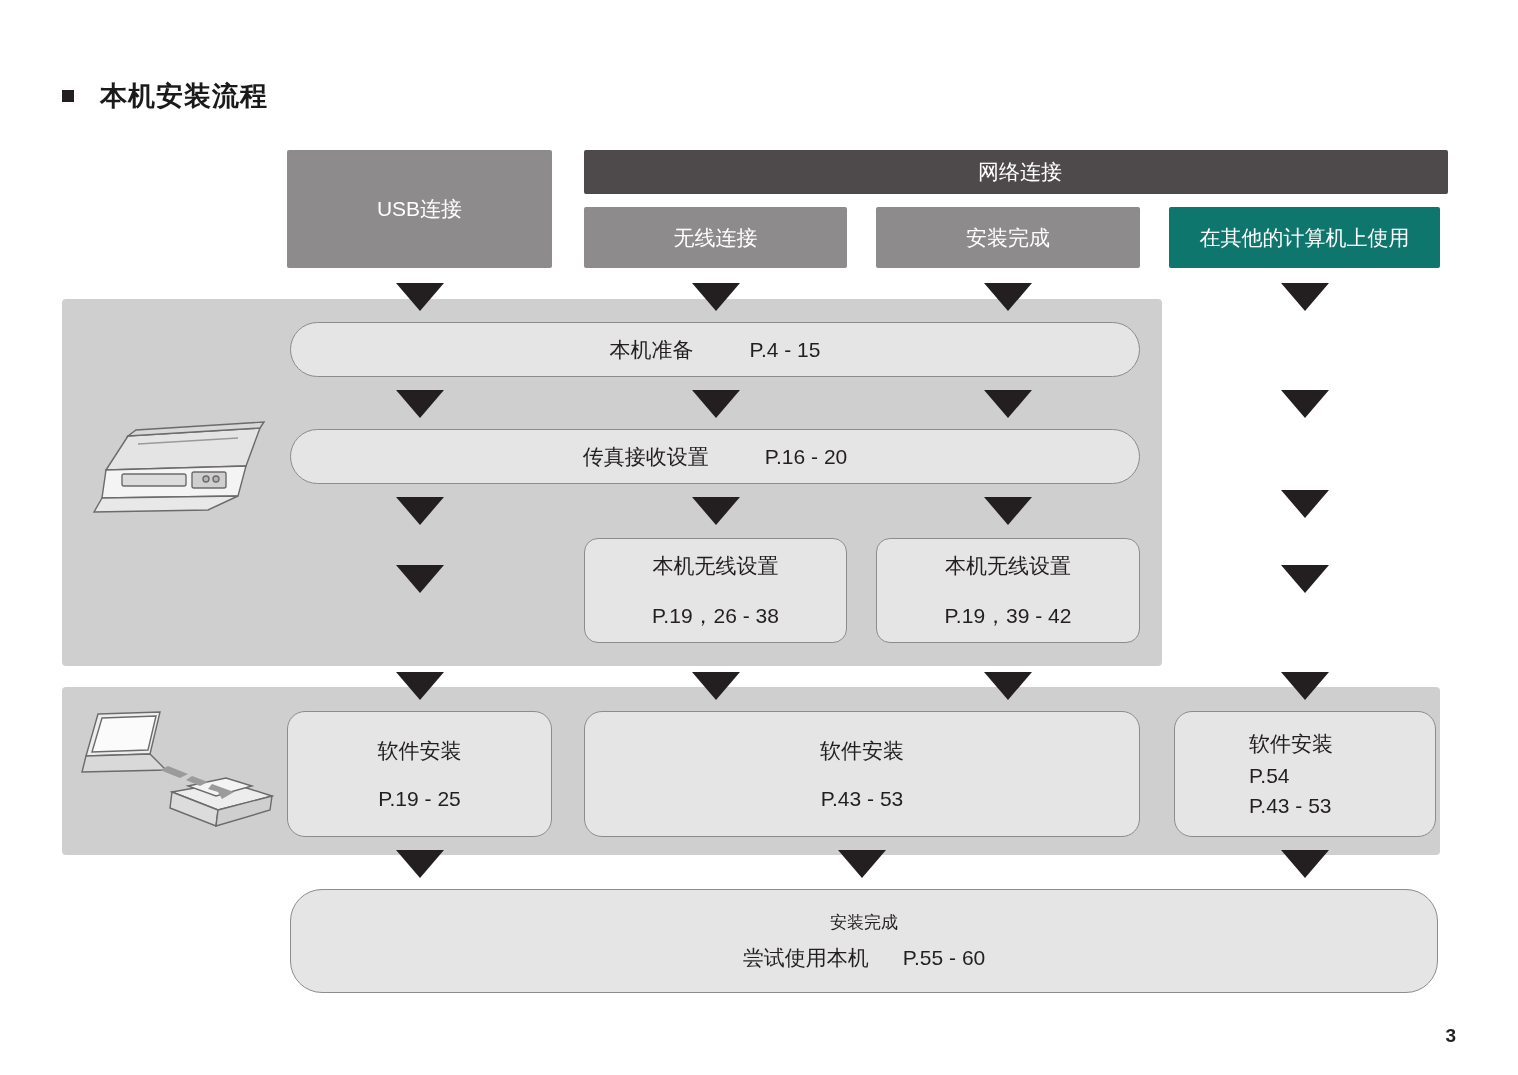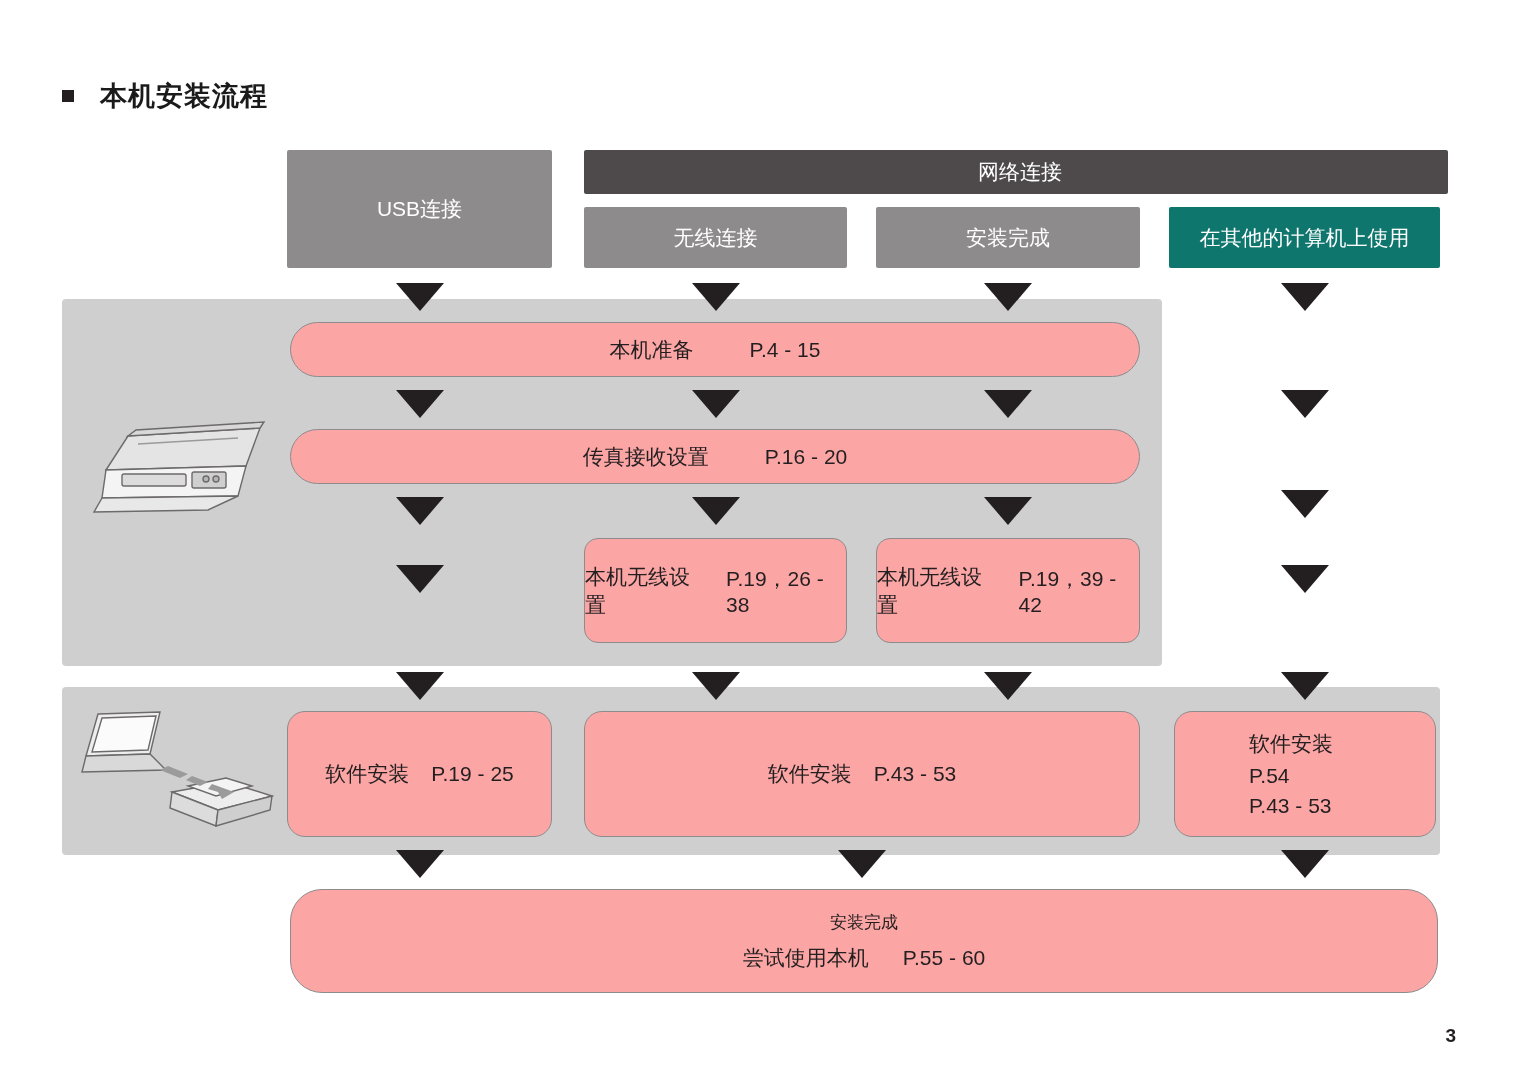--- a/index.html
+++ b/index.html
@@ -119,38 +119,38 @@
     width: 0;
     height: 0;
     border-left: 24px solid transparent;
     border-right: 24px solid transparent;
     border-top: 28px solid #231f20;
   }
 
   
   .rbox {
     position: absolute;
-    background: #fca5a5;
+    background: #e5e5e5;
     border: 1.5px solid #8e8b8c;
     border-radius: 28px;
     display: flex;
     align-items: center;
     justify-content: center;
     font-size: 21px;
     color: #231f20;
     box-sizing: border-box;
   }
   .rbox .inner {
     display: flex;
     align-items: center;
     justify-content: center;
     gap: 56px;
   }
   .rbox.stacked {
-    flex-direction: row;
+    flex-direction: column;
     gap: 22px;
   }
   .rbox.leftal {
     align-items: flex-start;
     padding-left: 74px;
     flex-direction: column;
     justify-content: center;
     gap: 6px;
   }
 

